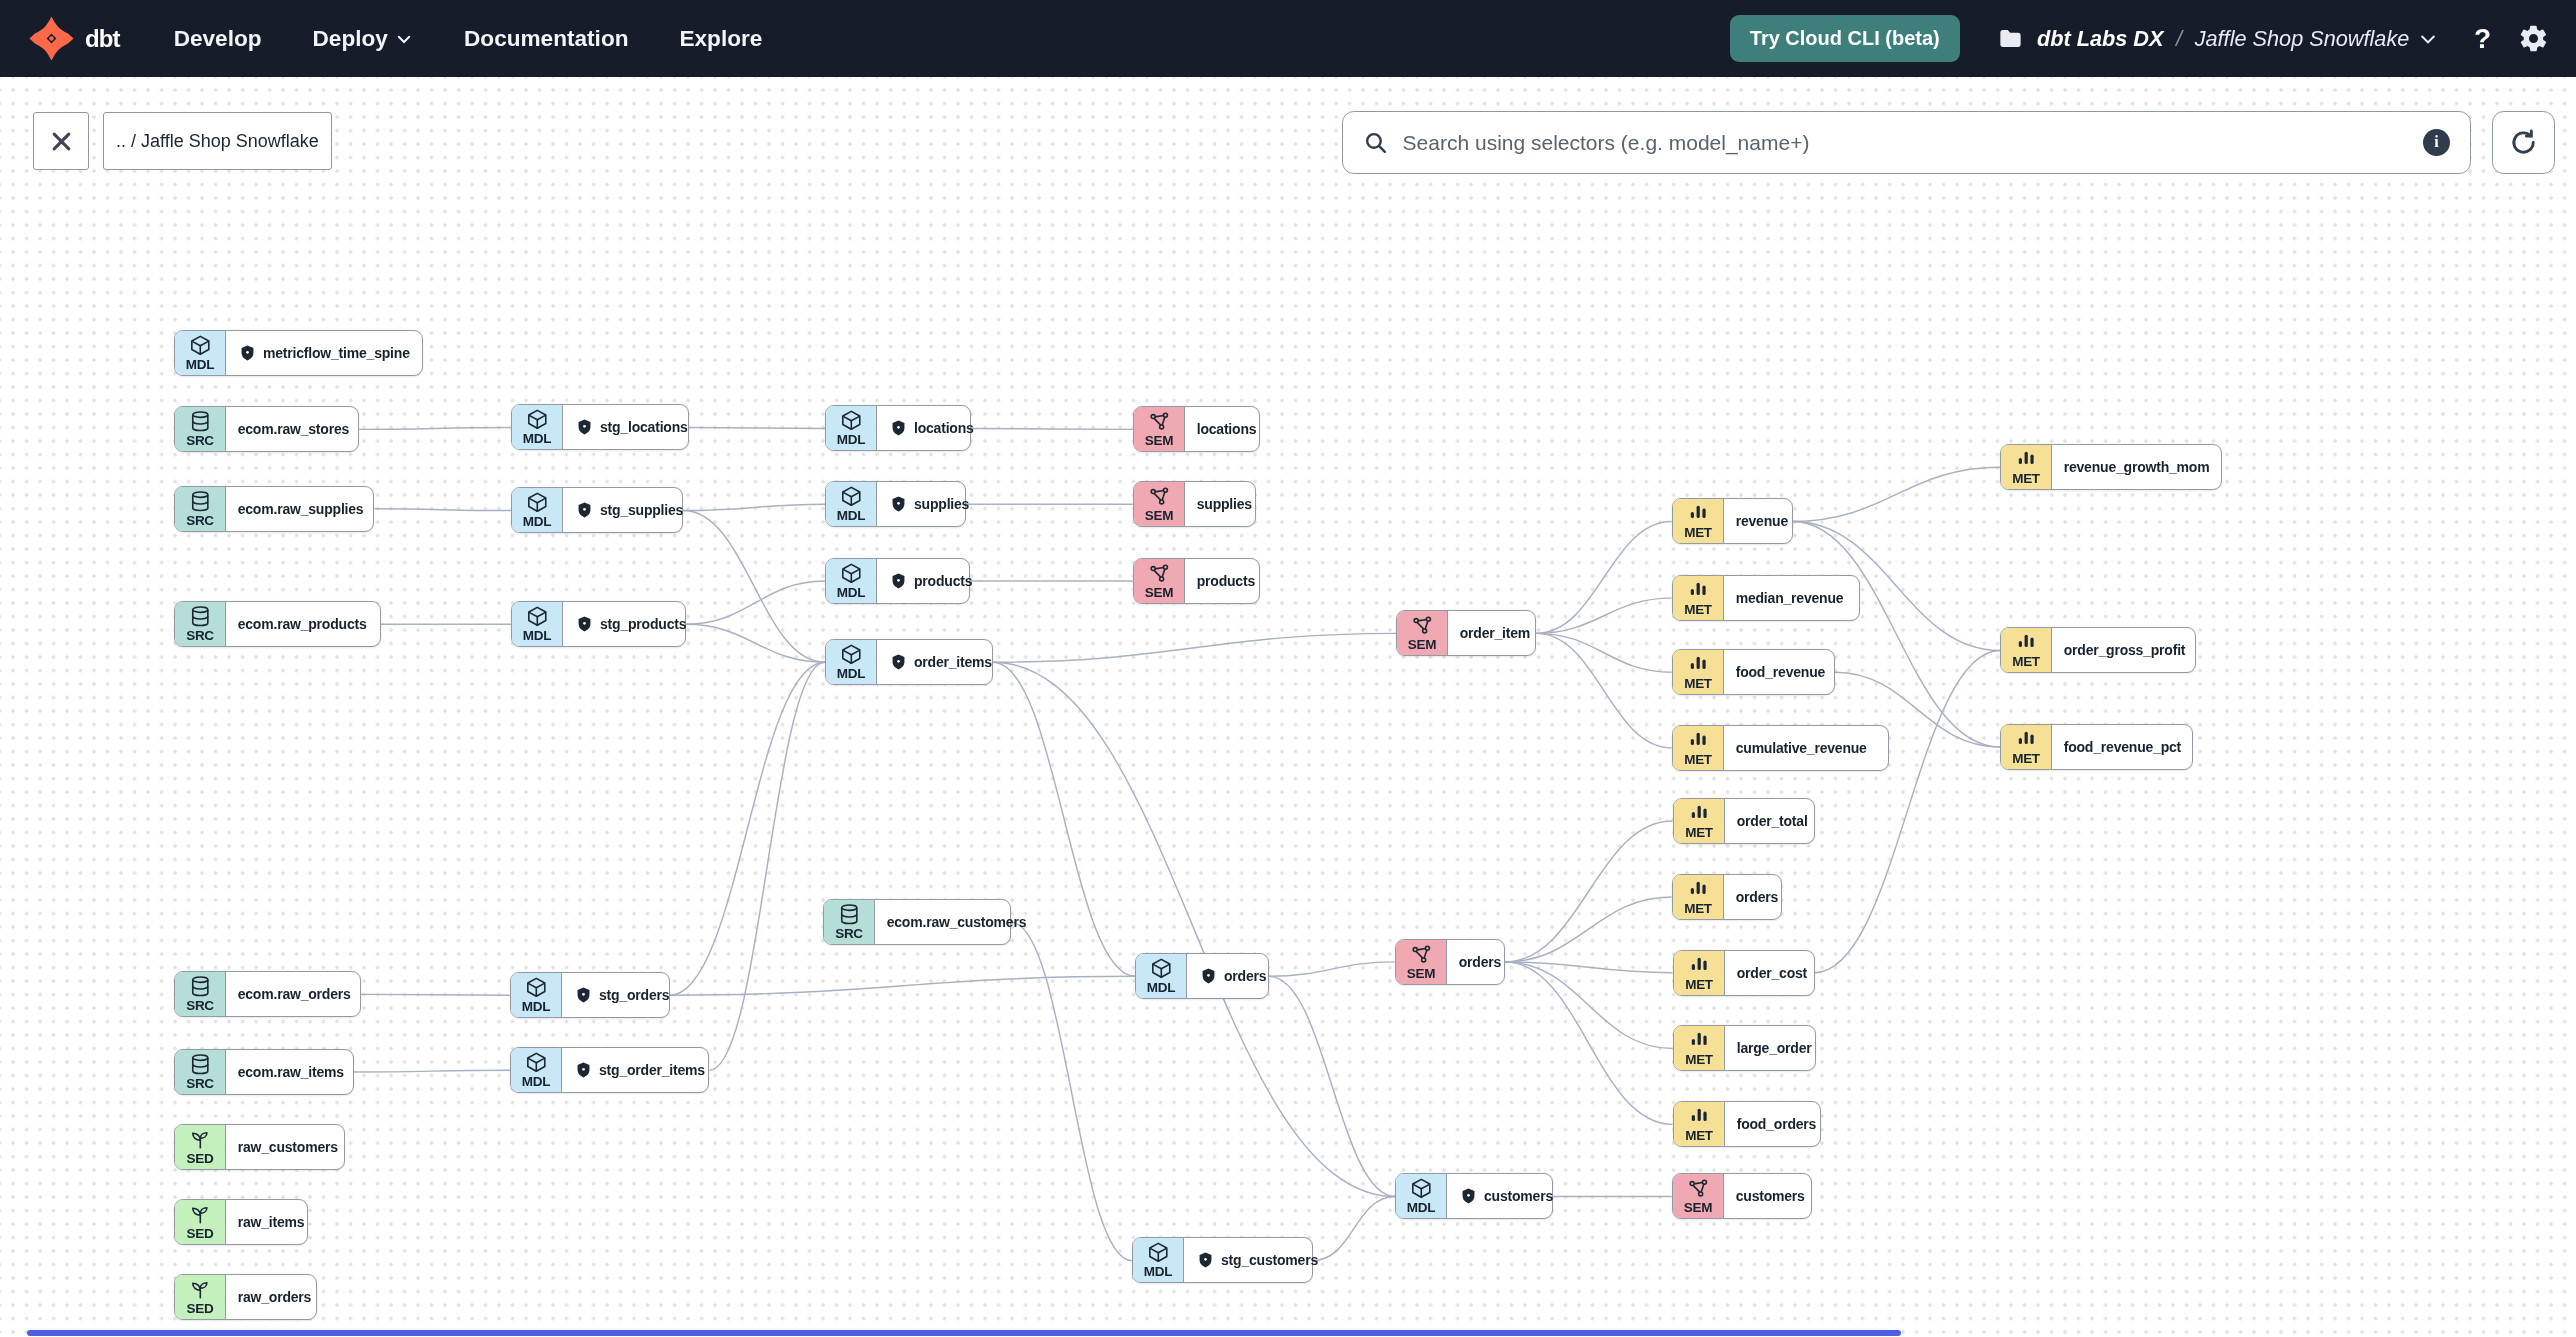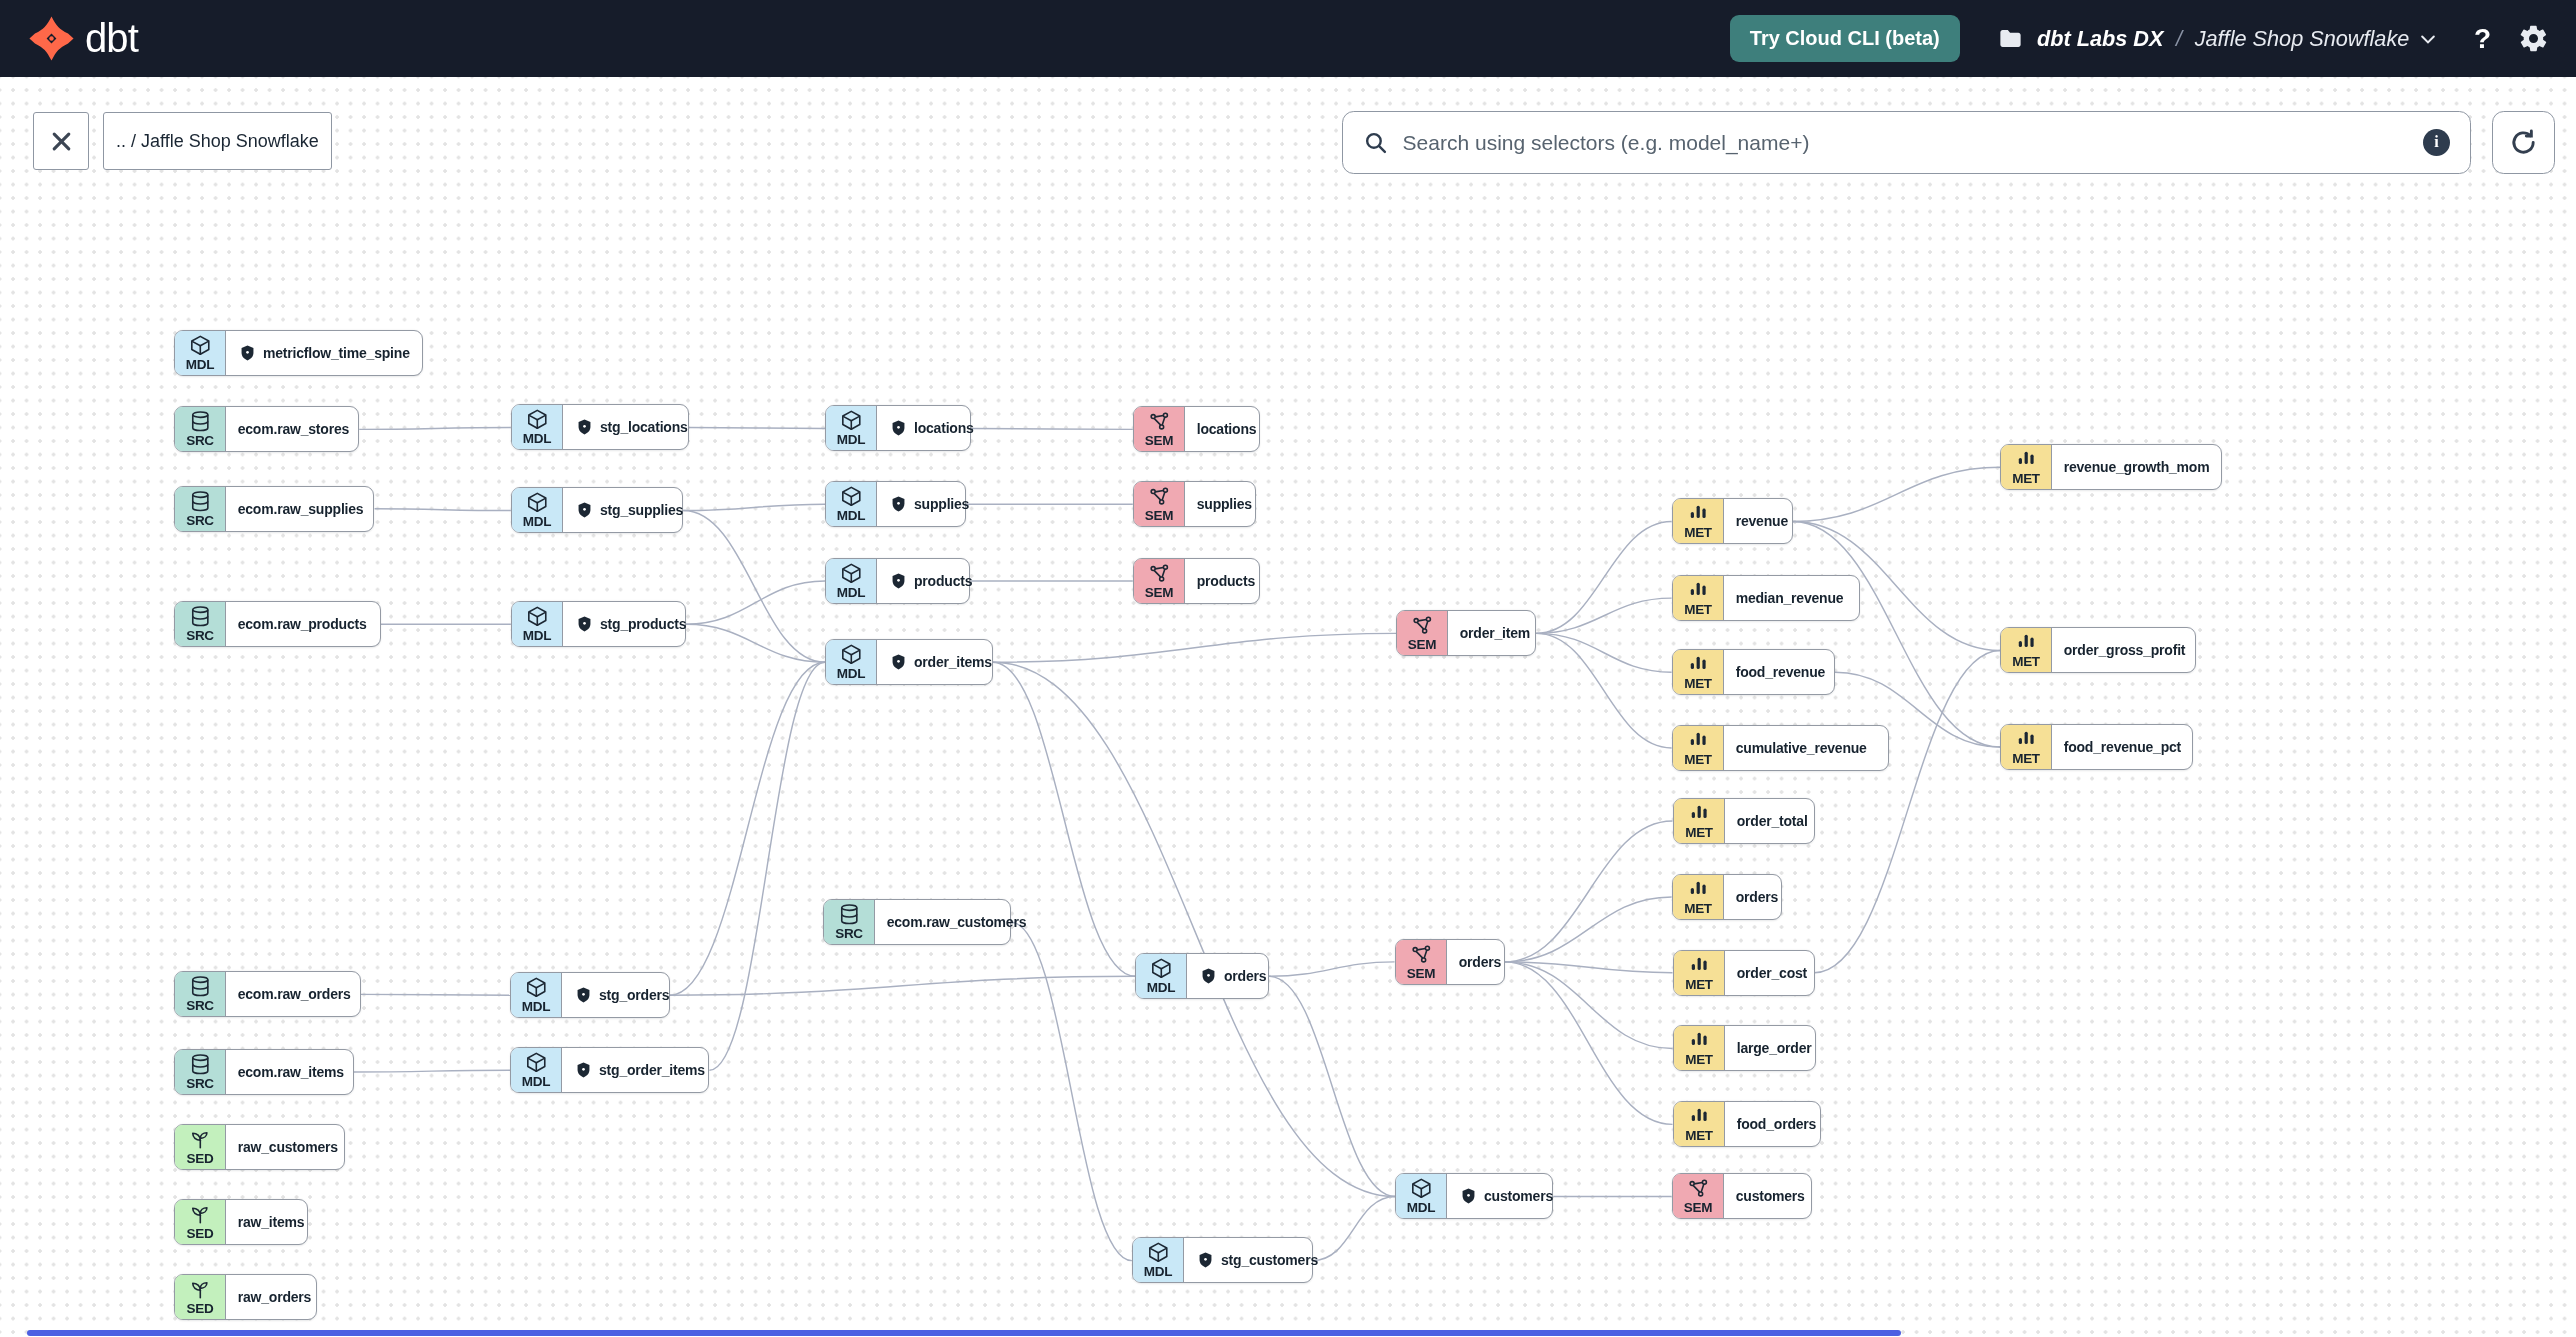--- a/index.html
+++ b/index.html
@@ -7,21 +7,21 @@
     width:2576px;height:1338px;position:relative;overflow:hidden;
     background:#ffffff;font-family:"Liberation Sans",sans-serif;
   }
   
   .header{
     position:absolute;left:0;top:0;width:2576px;height:77px;
     background:#161c2a;display:flex;align-items:center;
     padding:0 27px;box-sizing:border-box;z-index:50;
   }
   .logo{display:flex;align-items:center;gap:9px;}
-  .logo-text{color:#ffffff;font-size:40px;font-weight:400;letter-spacing:-0.9px;}
+  .logo-text{color:#ffffff;font-size:24px;font-weight:700;letter-spacing:-0.9px;}
   .nav{display:flex;align-items:center;gap:51px;margin-left:54px;}
   .nav-item{color:#f2f4f8;font-size:22.6px;font-weight:700;display:flex;align-items:center;gap:7.2px;cursor:pointer;}
   .hdr-right{margin-left:auto;display:flex;align-items:center;gap:25px;padding-left:36px;}
   .cli-btn{
     background:#3e7f7c;color:#ffffff;font-size:20px;font-weight:600;
     border:none;border-radius:9px;padding:11.7px 20px;cursor:pointer;
     font-family:"Liberation Sans",sans-serif;
   }
   .proj{display:flex;align-items:center;gap:12.6px;margin-left:12.6px;font-style:italic;}
   .proj-account{color:#ffffff;font-size:21.7px;font-weight:700;}
@@ -854,20 +854,39 @@
   <div class="logo">
     <span style="display:flex;">
       <svg width="49" height="49" viewBox="0 0 24 24">
         <path d="M12 1.2 C14.6 6.2 15.6 7.2 20.1 9.6 L22.8 12 L20.1 14.4 C15.6 16.8 14.6 17.8 12 22.8 C9.4 17.8 8.4 16.8 3.9 14.4 L1.2 12 L3.9 9.6 C8.4 7.2 9.4 6.2 12 1.2 Z" fill="#ff6849"></path>
         <path d="M12 9.6 L14.4 12 L12 14.4 L9.6 12 Z" fill="#161c2a"></path>
         <circle cx="12" cy="12" r="1.1" fill="#ff6849"></circle>
       </svg>
     </span>
     <span class="logo-text">dbt</span>
   </div>
+  <div class="nav">
+    <span class="nav-item">
+        <span>Develop</span>
+      </span>
+    <span class="nav-item">
+        <span>Deploy</span>
+      <span style="display:flex;">
+        <svg width="18" height="18" viewBox="0 0 24 24" fill="none" stroke="#f2f4f8" stroke-width="2.6" stroke-linecap="round">
+            <path d="M5 9l7 7 7-7"></path>
+          </svg>
+      </span>
+    </span>
+    <span class="nav-item">
+        <span>Documentation</span>
+      </span>
+    <span class="nav-item">
+        <span>Explore</span>
+      </span>
+  </div>
   <div class="hdr-right">
     <button class="cli-btn">Try Cloud CLI (beta)</button>
     <div class="proj">
       <span style="display:flex;">
         <svg width="27" height="27" viewBox="0 0 24 24">
             <path d="M3 6.5c0-1.1.9-2 2-2h4.6l2 2.4H19c1.1 0 2 .9 2 2v8.6c0 1.1-.9 2-2 2H5c-1.1 0-2-.9-2-2V6.5z" fill="#e8ebf1"></path>
           </svg>
       </span>
       <span class="proj-account">dbt Labs DX</span>
       <span class="proj-sep">/</span>

